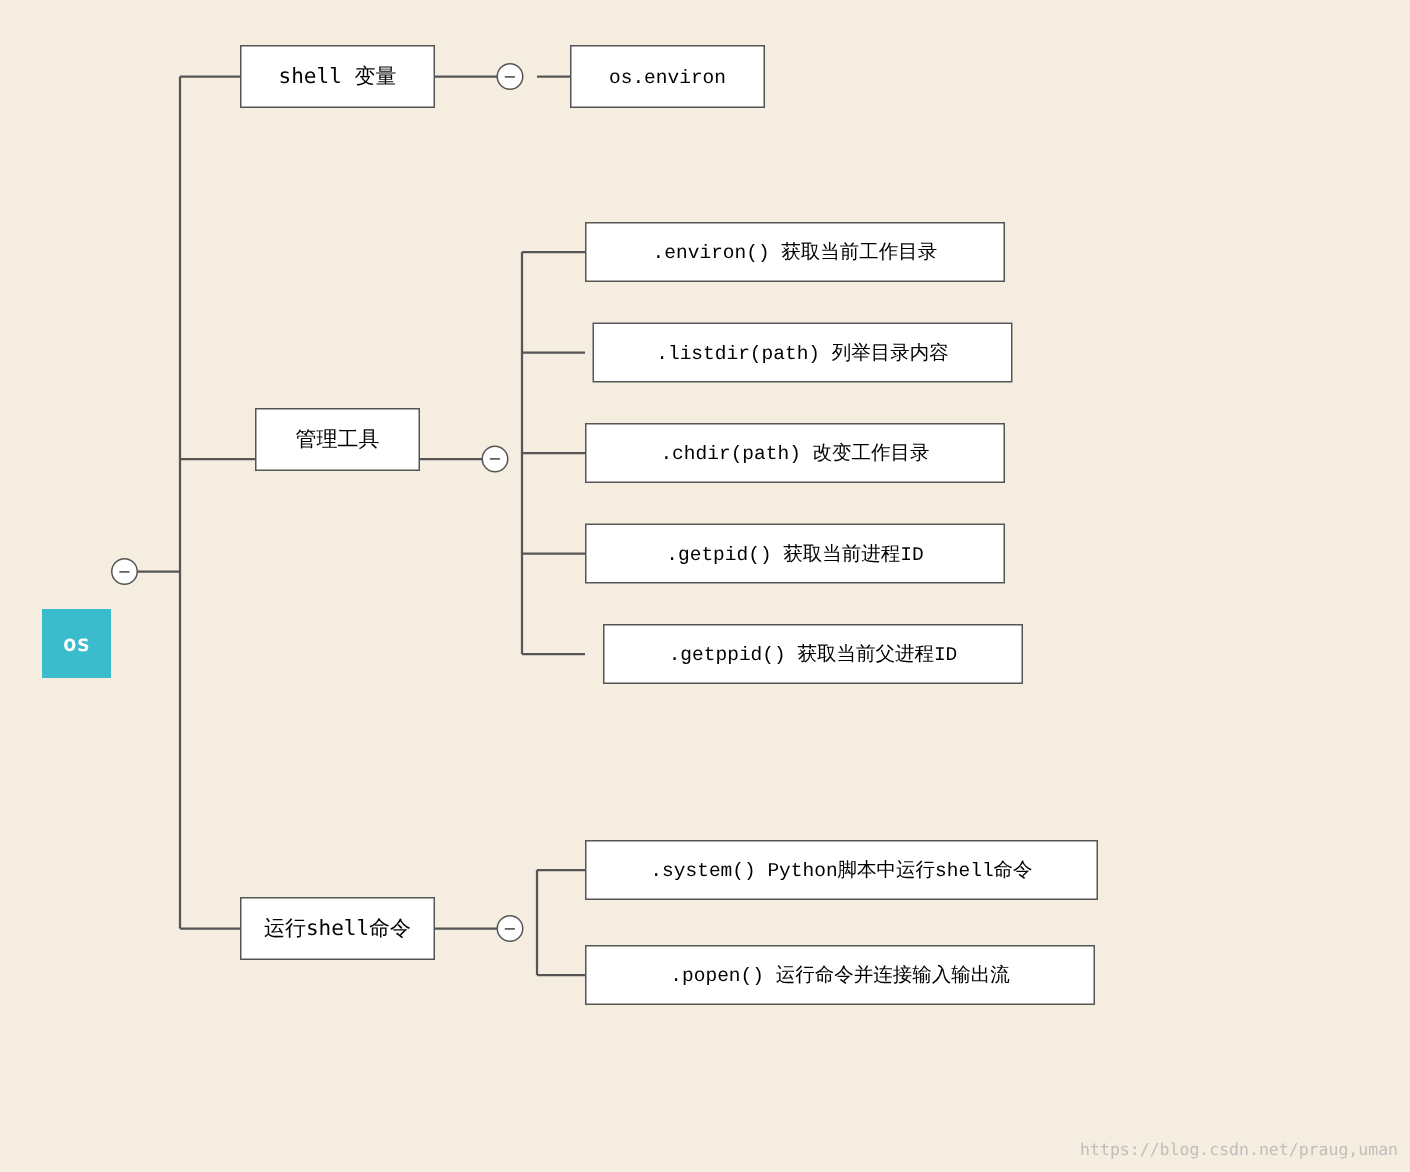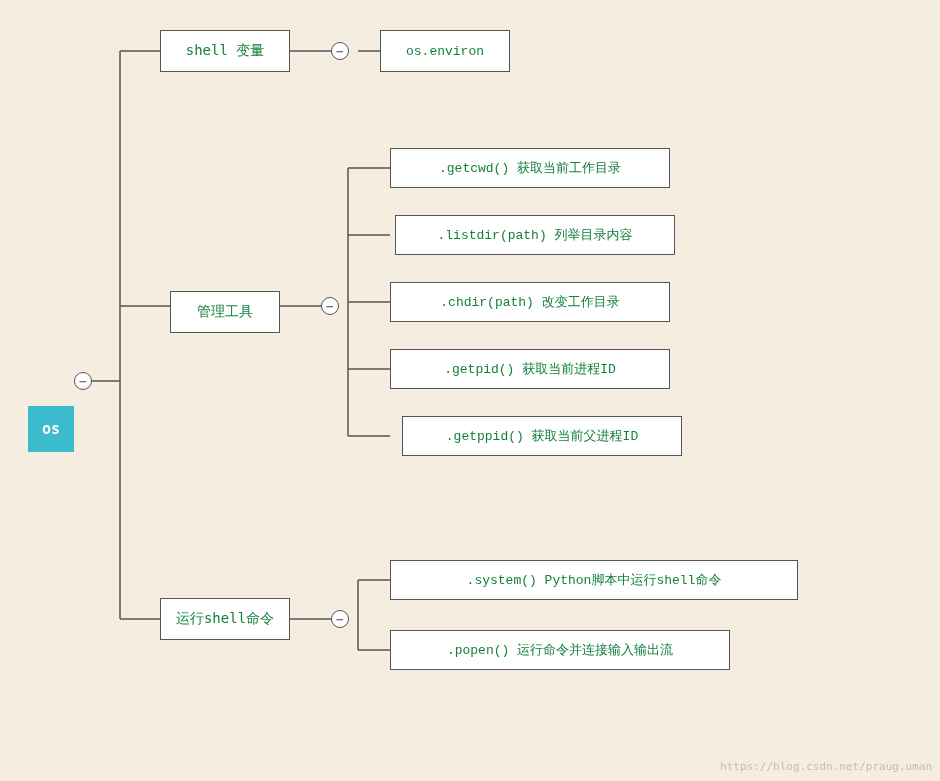--- a/index.html
+++ b/index.html
@@ -21,21 +21,21 @@
     }
 
     .node-box {
       position: absolute;
       border: 1.5px solid #555;
       background: #fff;
       display: flex;
       align-items: center;
       justify-content: center;
       font-size: 14px;
-      color: #15803d;
+      color: #000000;
       white-space: nowrap;
     }
 
     .node-os {
       background: #3bbccc;
       color: #fff;
       border: 1.5px solid #3bbccc;
       font-size: 15px;
       font-weight: bold;
       width: 46px;
@@ -57,21 +57,21 @@
       height: 42px;
       left: 380px;
       top: 30px;
       justify-content: center;
     }
 
     .node-manage {
       width: 110px;
       height: 42px;
       left: 170px;
-      top: 291px;
+      top: 272px;
     }
 
     .node-getcwd {
       width: 280px;
       height: 40px;
       left: 390px;
       top: 148px;
     }
 
     .node-listdir {
@@ -104,21 +104,21 @@
     }
 
     .node-run-shell {
       width: 130px;
       height: 42px;
       left: 160px;
       top: 598px;
     }
 
     .node-system {
-      width: 408px;
+      width: 342px;
       height: 40px;
       left: 390px;
       top: 560px;
     }
 
     .node-popen {
       width: 340px;
       height: 40px;
       left: 390px;
       top: 630px;
@@ -226,21 +226,21 @@
     <span class="code-text">os.environ</span>
   </div>
 
   <div class="node-box node-manage">
     <span>管理工具</span>
   </div>
 
   <div class="circle-minus" style="left:321px; top:297px;">−</div>
 
   <div class="node-box node-getcwd">
-    <span class="code-text">.getcwd()  获取当前工作目录</span>
+    <span class="code-text">.environ()  获取当前工作目录</span>
   </div>
 
   <div class="node-box node-listdir">
     <span class="code-text">.listdir(path)  列举目录内容</span>
   </div>
 
   <div class="node-box node-getpid">
     <span class="code-text">.getpid()  获取当前进程ID</span>
   </div>
 

